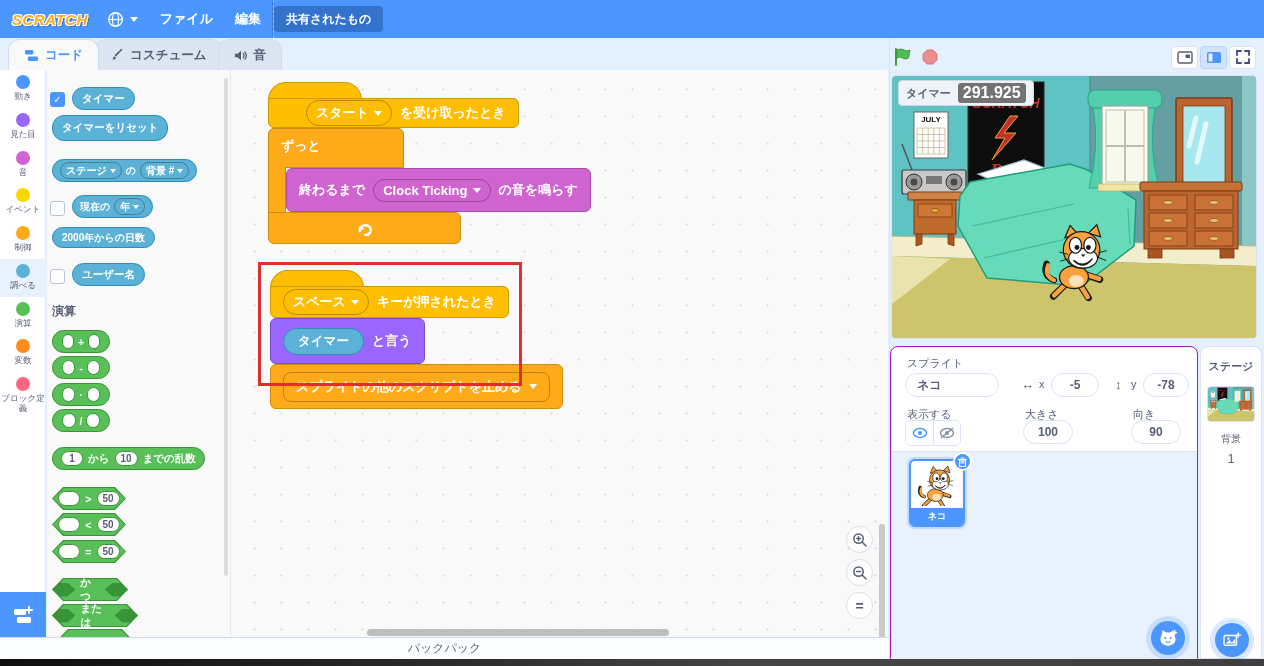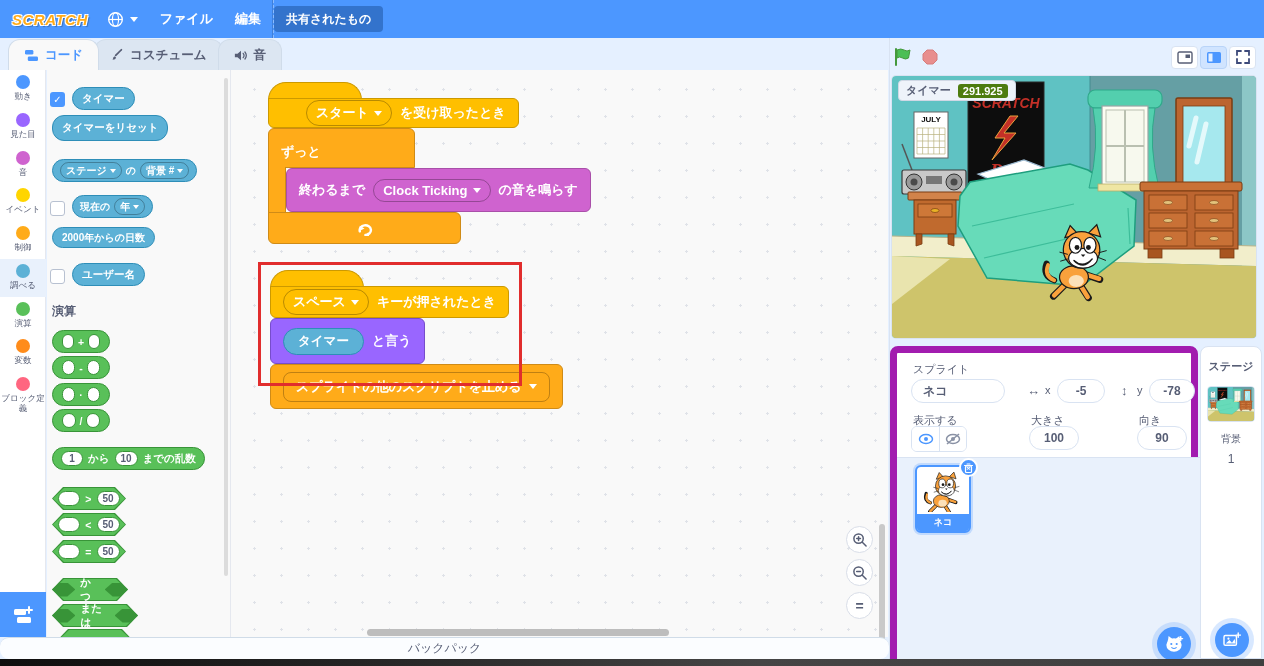--- a/index.html
+++ b/index.html
@@ -98,42 +98,42 @@
   .stop-field{display:flex;align-items:center;gap:7px;border:1px solid rgba(0,0,0,.25);border-radius:8px;
               padding:5px 12px;}
   .redbox{position:absolute;border:3px solid #E12D2D;background:transparent;z-index:30;}
   .zoombtn{position:absolute;width:27px;height:27px;border-radius:50%;background:#fff;border:1px solid #d9dee8;
            color:#575e75;display:flex;align-items:center;justify-content:center;font-weight:bold;}
   .vthumb{position:absolute;right:3px;width:6px;border-radius:3px;background:#c9c9c9;}
   .hthumb{position:absolute;height:7px;border-radius:4px;background:#bdbdbd;}
 
   
   .backpack{position:absolute;top:637px;left:0;width:889px;height:22px;background:#fbfdff;border-top:1px solid #d0dce8;
-            display:flex;align-items:center;justify-content:center;color:#575e75;font-size:12px;z-index:10;border-radius:9px;}
+            display:flex;align-items:center;justify-content:center;color:#575e75;font-size:12px;z-index:10;}
   .bottomstrip{position:absolute;top:659px;left:0;width:1264px;height:7px;
                background:linear-gradient(90deg,#0e0e0e,#262626 30%,#454545 60%,#3f3f3f);z-index:70;}
   .vsep{position:absolute;top:38px;left:889px;width:1px;height:621px;background:#d9e3f2;}
 
   
   .stage-controls{position:absolute;top:42px;left:892px;width:364px;height:30px;display:flex;align-items:center;z-index:10;}
   .ctrl-ic{margin-right:10px;display:flex;align-items:center;}
   .layout-btns{margin-left:auto;display:flex;gap:2px;}
   .lbtn{width:27px;height:23px;border-radius:4px;background:#fff;border:1px solid #d9e3f2;
         display:flex;align-items:center;justify-content:center;}
   .lbtn.sel{background:#d0e4ff;border-color:#b9d4f8;}
   .stage-wrap{position:absolute;top:76px;left:892px;width:364px;height:262px;border-radius:4px;overflow:hidden;
               box-shadow:0 0 0 1px #d9e3f2;background:#fff;z-index:9;}
   .monitor{position:absolute;top:4px;left:6px;background:#eef3fa;border:1px solid #d0d8e5;border-radius:4px;
            display:flex;align-items:center;gap:7px;padding:2px 7px;z-index:5;}
   .monitor .mlabel{font-size:11px;font-weight:bold;color:#575e75;}
-  .monitor .mval{background:#4d7c0f;border-radius:3px;color:#fff;font-size:11px;font-weight:bold;padding:1px 5px;}
+  .monitor .mval{background:#737373;border-radius:3px;color:#fff;font-size:16px;font-weight:bold;padding:1px 5px;}
 
   
   .sprite-panel{position:absolute;top:346px;left:890px;width:308px;height:313px;background:#fff;
-                border:7px solid #a21caf;border-radius:8px 8px 0 0;z-index:9;}
+                border:1px solid #a21caf;border-radius:8px 8px 0 0;z-index:9;}
   .sp-label{position:absolute;font-size:11px;color:#575e75;}
   .sp-input{position:absolute;height:24px;background:#fff;border:1px solid #d9e3f2;border-radius:12px;
             font-size:12px;color:#575e75;font-weight:bold;display:flex;align-items:center;justify-content:center;}
   .sp-input.left{justify-content:flex-start;padding-left:11px;}
   .xyicon{position:absolute;font-size:13px;color:#575e75;font-weight:bold;}
   .eyegroup{position:absolute;display:flex;border:1px solid #d9e3f2;border-radius:6px;overflow:hidden;}
   .eyebtn{width:27px;height:24px;display:flex;align-items:center;justify-content:center;background:#fff;}
   .eyebtn+ .eyebtn{border-left:1px solid #d9e3f2;}
   .sprite-list{position:absolute;top:104px;left:0;width:306px;height:208px;background:#e9f1fc;border-top:1px solid #d9e3f2;
                border-radius:0 0 0 0;}
@@ -465,21 +465,21 @@
   <div class="code">
 
     <div class="hump ev" style="left:37px;top:12px;"></div>
     <div class="blk ev hatbody" style="left:37px;top:28px;height:30px;padding-left:37px;">
       <span class="menu-field">
         <span>スタート</span>
           <span class="bcaret"></span>
       </span>
       <span>を受け取ったとき</span>
     </div>
-    <div class="blk ctl c-top" style="left:37px;top:58px;width:147px;height:40px;align-items:center;padding-top:8px;">
+    <div class="blk ctl c-top" style="left:37px;top:58px;width:136px;height:40px;align-items:flex-start;padding-top:8px;">
       <span>ずっと</span>
     </div>
     <div class="c-spine" style="left:37px;top:97px;width:18px;height:46px;"></div>
     <div class="blk snd" style="left:55px;top:98px;height:44px;border-radius:6px;">
       <span>終わるまで</span>
       <span class="menu-field">
         <span>Clock Ticking</span>
           <span class="bcaret"></span>
       </span>
       <span>の音を鳴らす</span>

